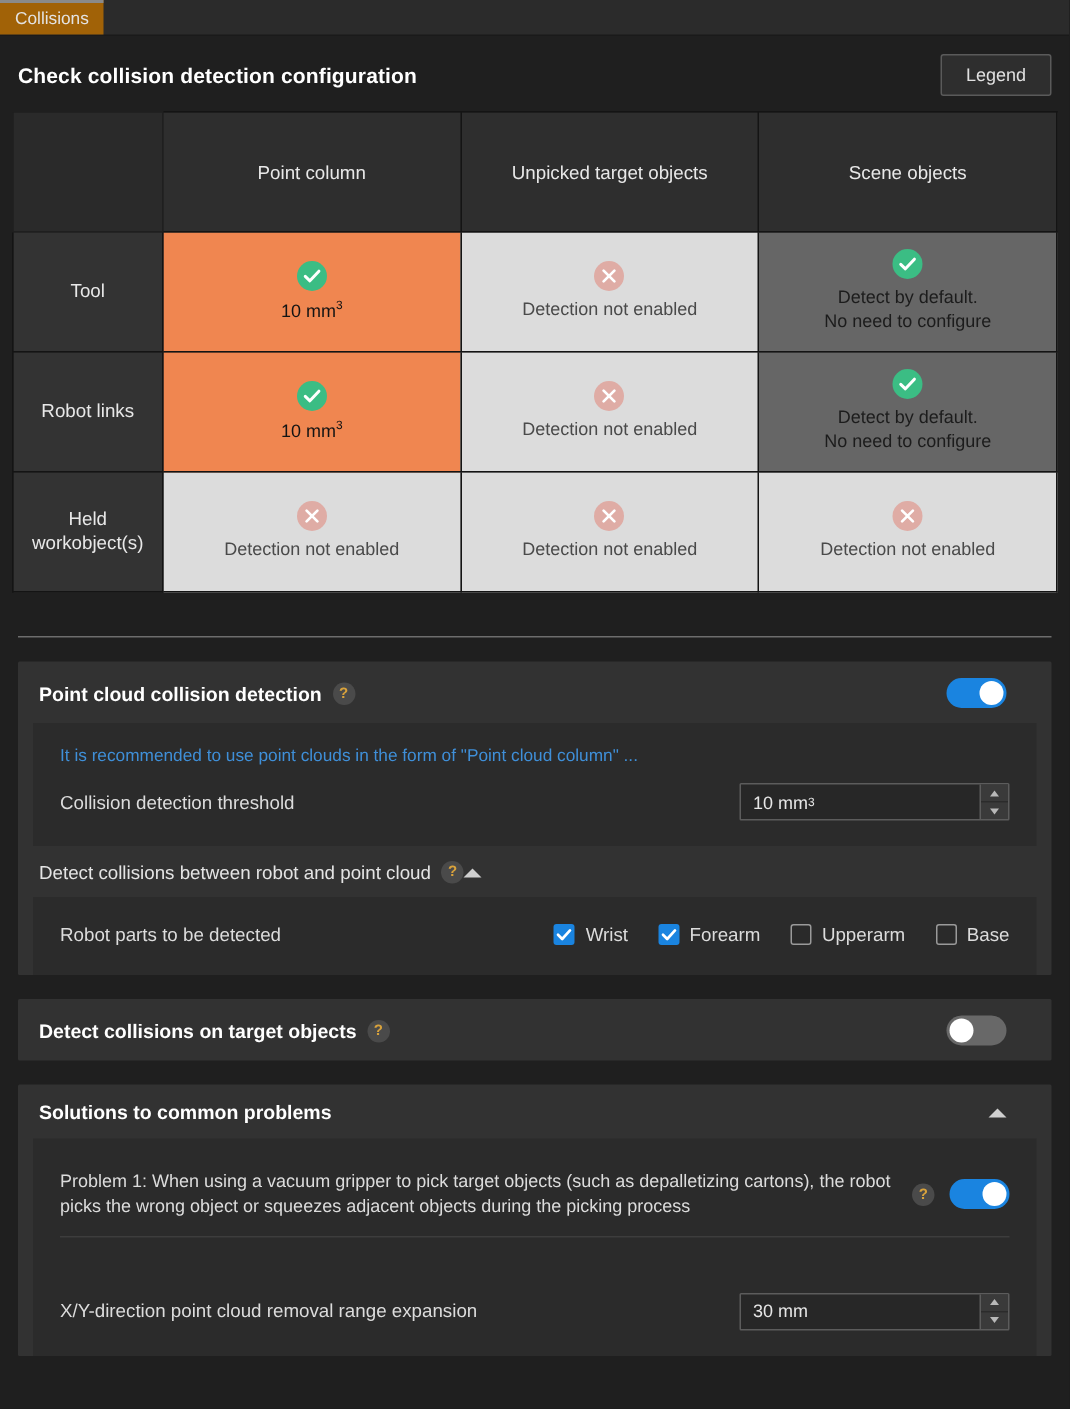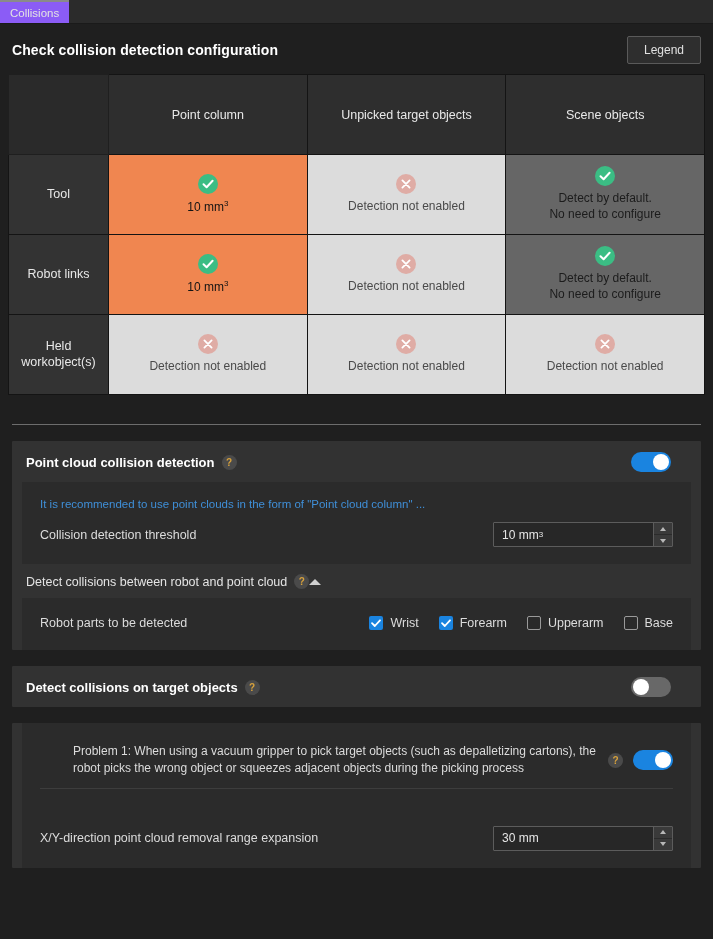--- a/index.html
+++ b/index.html
@@ -12,21 +12,21 @@
 
   
   .tabstrip {
     height: 24px; background: #2b2b2b;
     border-bottom: 1px solid #1a1a1a;
     display: flex; align-items: stretch;
   }
   .tab {
     padding: 0 10px; display: flex; align-items: center;
     font-size: 11.5px; color: #e3e3e3;
-    background: #8b5cf6; border-top: 2px solid #8a8a8a;
+    background: #a16207; border-top: 2px solid #8a8a8a;
   }
 
   
   .page { padding: 0 8px 0 8px; height: calc(939px - 24px); background:#1f1f1f; }
 
   
   .hdr {
     display: flex; align-items: center; justify-content: space-between;
     padding: 12px 4px 10px 4px;
   }
@@ -124,21 +124,21 @@
   .cbgroup { display: flex; align-items: center; gap: 20px; }
   .cbitem { display: flex; align-items: center; gap: 7px; cursor: pointer; }
   .cbox { width: 14px; height: 14px; border-radius: 2px; position: relative; }
   .cbox.checked { background: #1a84e0; }
   .cbox.unchecked { background: #2a2a2a; border: 1px solid #9a9a9a; }
   .cbox svg { position: absolute; top: 0; left: 0; }
   .cblabel { font-size: 12.5px; color: #dcdcdc; }
 
   
   .prob { display: flex; align-items: center; justify-content: space-between; padding: 10px 18px 6px 18px; gap: 10px; }
-  .prob-text { font-size: 12px; color: #dcdcdc; line-height: 1.45; flex: 1; margin-left: 33px; }
+  .prob-text { font-size: 12px; color: #dcdcdc; line-height: 1.45; flex: 1; }
   .prob-sep { height: 1px; background: #3d3d3d; margin: 4px 18px 2px 18px; }
 </style>
 </head>
 <body>
 
 <div class="tabstrip">
   <div class="tab">
     <span>Collisions</span>
   </div>
 </div>
@@ -295,20 +295,26 @@
         <span>Detect collisions on target objects</span>
         <span class="help">?</span>
       </div>
       <div class="toggle off">
           <span class="knob"></span>
         </div>
     </div>
   </div>
 
   <div class="panel">
+    <div class="panel-head">
+      <div class="panel-title">
+        <span>Solutions to common problems</span>
+      </div>
+      <span class="chev-up"></span>
+    </div>
 
     <div class="panel-body" style="margin-bottom:10px;">
       <div class="prob">
         <span class="prob-text">Problem 1: When using a vacuum gripper to pick target objects (such as depalletizing cartons), the robot picks the wrong object or squeezes adjacent objects during the picking process</span>
         <span class="help">?</span>
         <div class="toggle on">
             <span class="knob"></span>
           </div>
       </div>
       <div class="prob-sep"></div>

